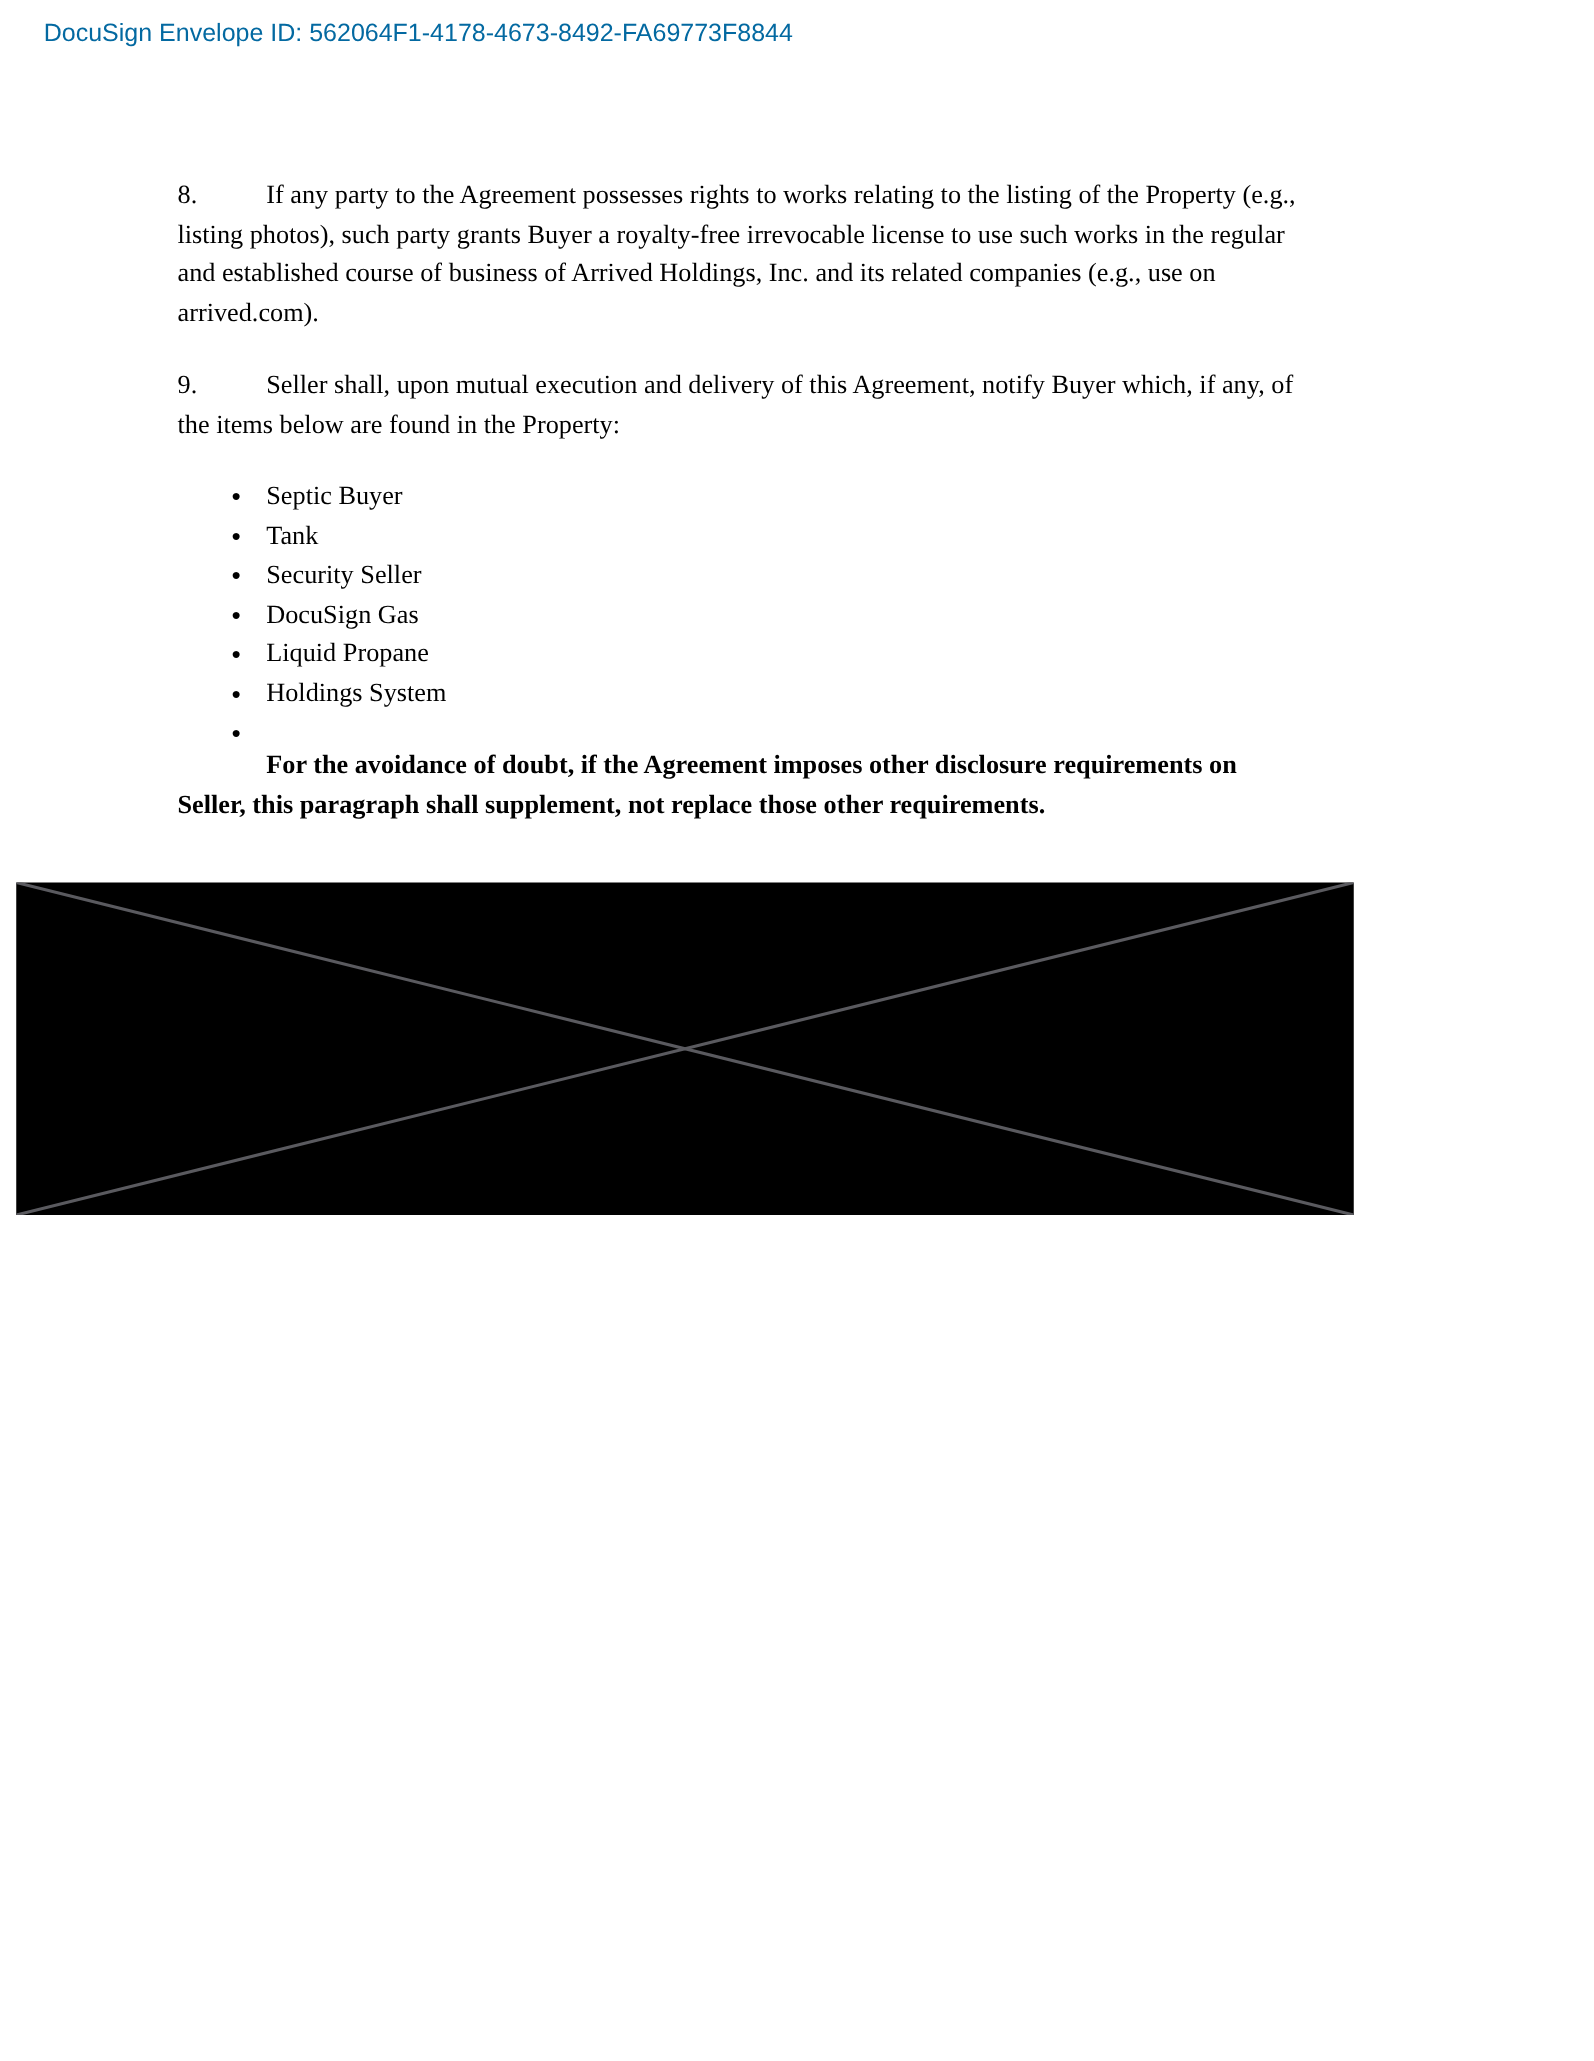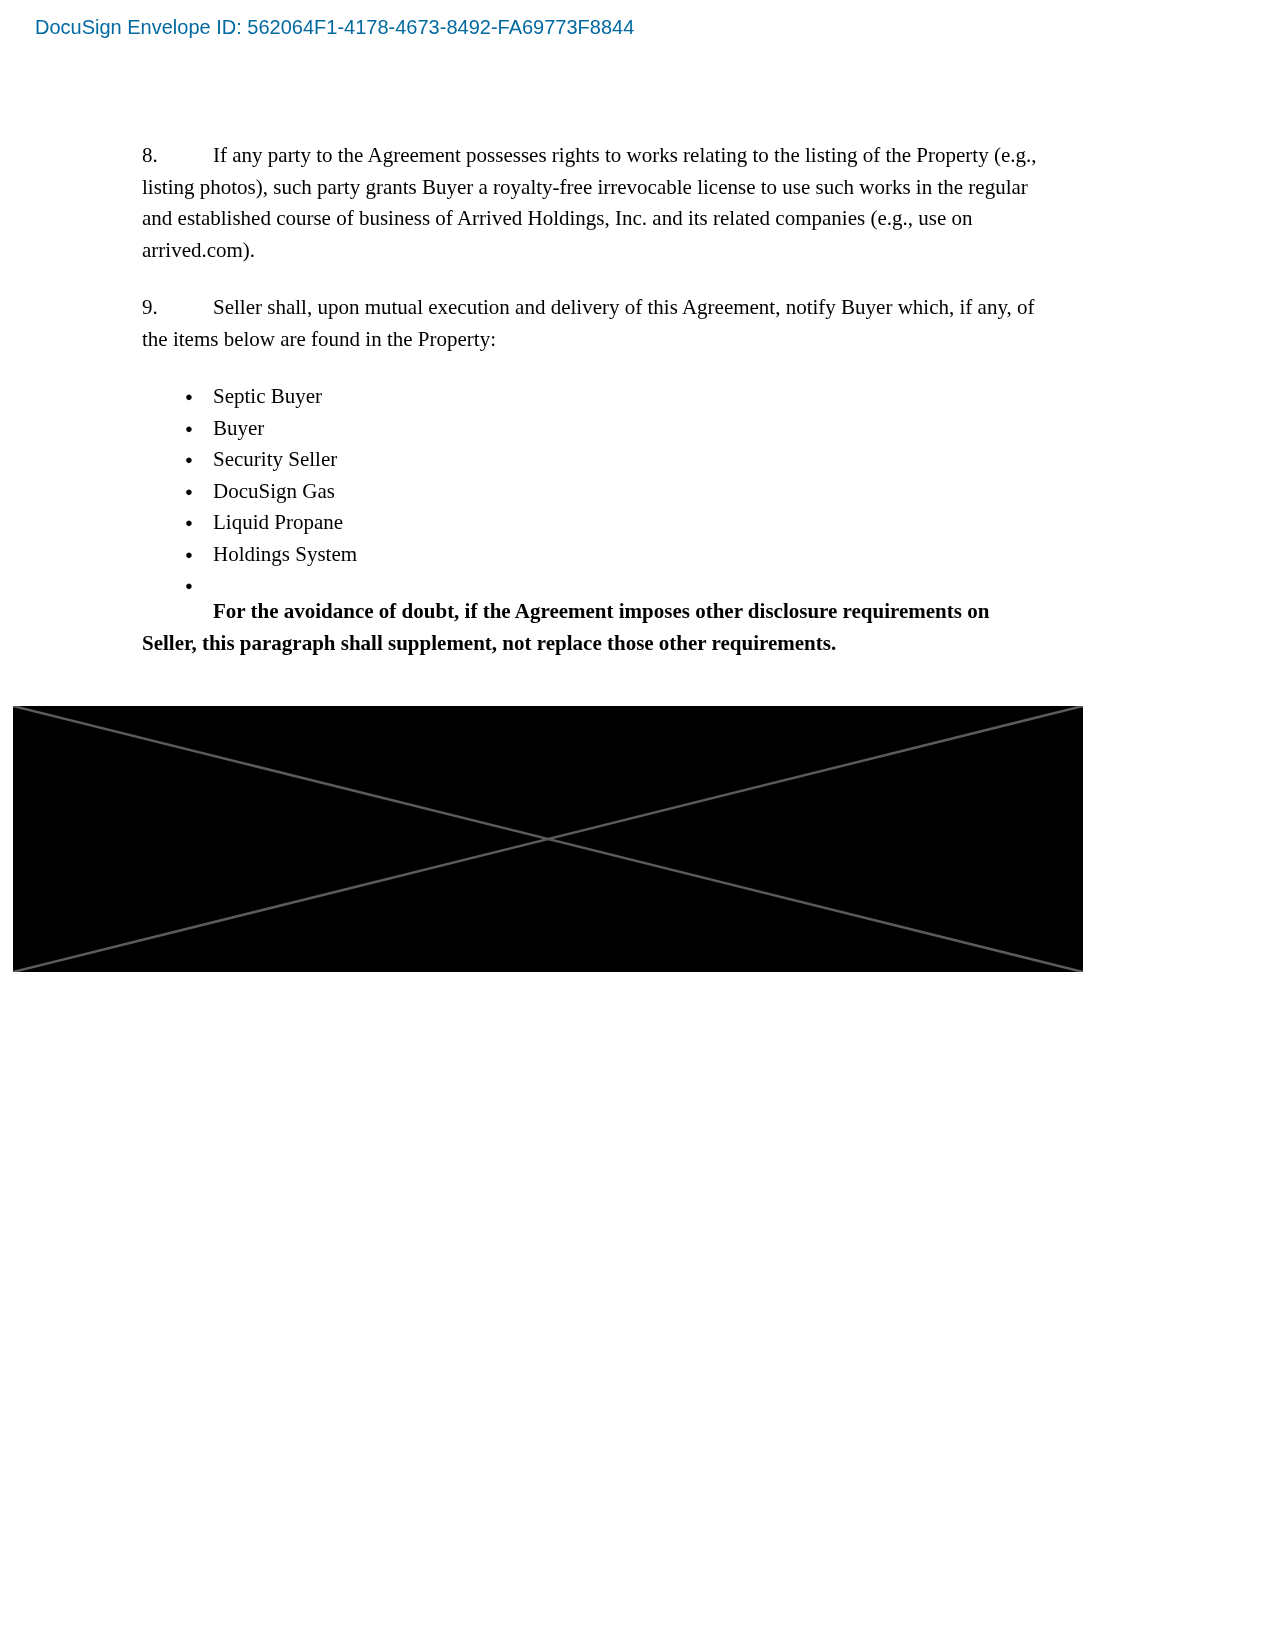--- a/index.html
+++ b/index.html
@@ -87,21 +87,21 @@
   <div class="docusign-header">DocuSign Envelope ID: 562064F1-4178-4673-8492-FA69773F8844</div>
 
   <div class="content">
 
     <p class="para"><span class="pnum">8.</span><span>If any party to the Agreement possesses rights to works relating to the listing of the Property (e.g., listing photos), such party grants Buyer a royalty-free irrevocable license to use such works in the regular and established course of business of Arrived Holdings, Inc. and its related companies (e.g., use on arrived.com).</span></p>
 
     <p class="para"><span class="pnum">9.</span><span>Seller shall, upon mutual execution and delivery of this Agreement, notify Buyer which, if any, of the items below are found in the Property:</span></p>
 
     <ul class="bullets">
       <li><span class="bullet">●</span><span>Septic Buyer</span></li>
-      <li><span class="bullet">●</span><span>Buyer</span></li>
+      <li><span class="bullet">●</span><span>Tank</span></li>
       <li><span class="bullet">●</span><span>Security Seller</span></li>
       <li><span class="bullet">●</span><span>DocuSign Gas</span></li>
       <li><span class="bullet">●</span><span>Liquid Propane</span></li>
       <li><span class="bullet">●</span><span>Holdings System</span></li>
       <li><span class="bullet">●</span></li>
     </ul>
 
     <p class="para indent-first">For the avoidance of doubt, if the Agreement imposes other disclosure requirements on Seller, this paragraph shall supplement, not replace those other requirements.</p>
 
   </div>

